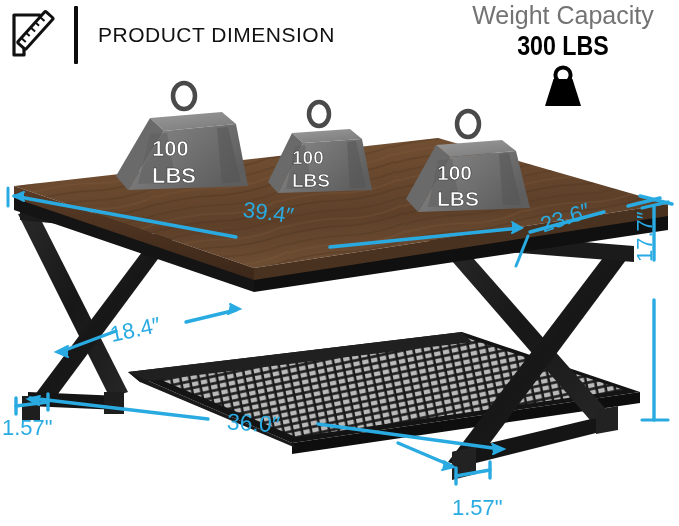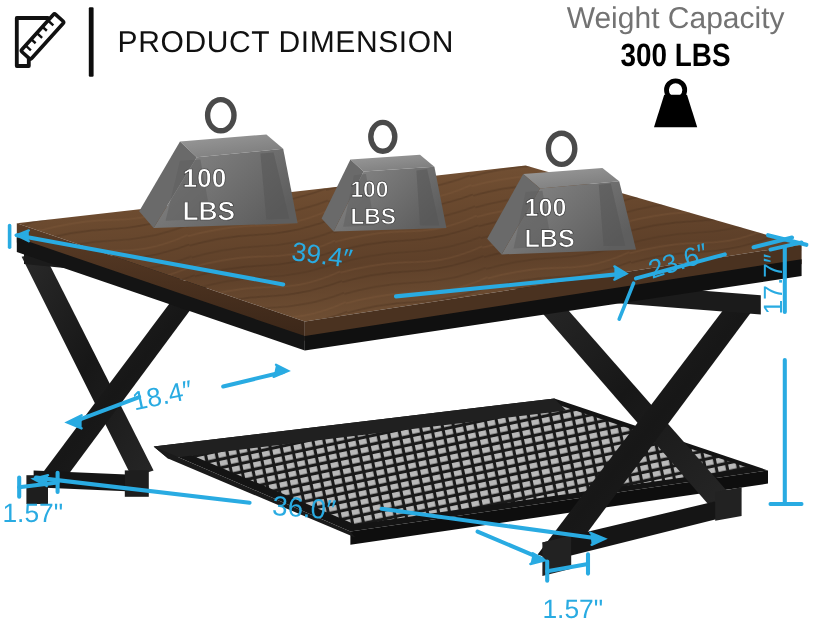--- a/index.html
+++ b/index.html
@@ -16,21 +16,21 @@
   .header-left{
     position:absolute;left:10px;top:6px;
     display:flex;align-items:center;gap:0px;
   }
   .ruler-icon{width:48px;height:52px;display:block;}
   .divider{
     width:4px;height:58px;background:#0d0d0d;
     margin-left:16px;margin-right:20px;border-radius:1px;
   }
   .header-title{
-    font-size:25px;letter-spacing:.5px;color:#111;
+    font-size:21px;letter-spacing:.5px;color:#111;
     font-family:"Liberation Sans", sans-serif;
     white-space:nowrap;font-weight:400;
   }
 
   .cap-box{
     position:absolute;right:8px;top:2px;width:216px;
     text-align:center;
   }
   .cap-title{
     font-size:25px;color:#737373;font-weight:400;line-height:1.08;

